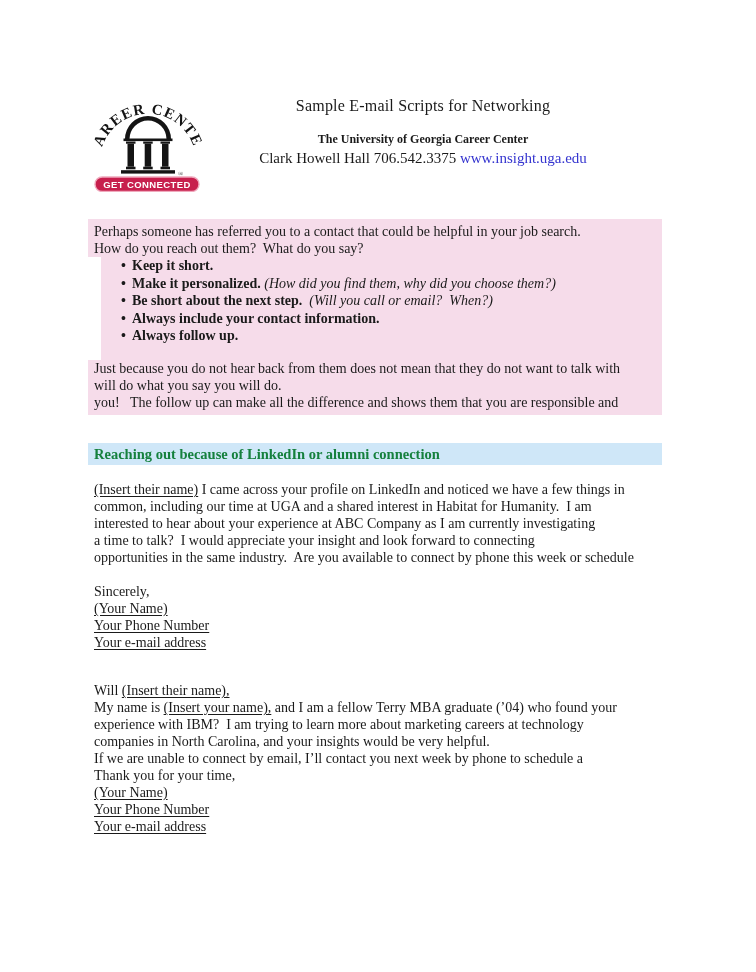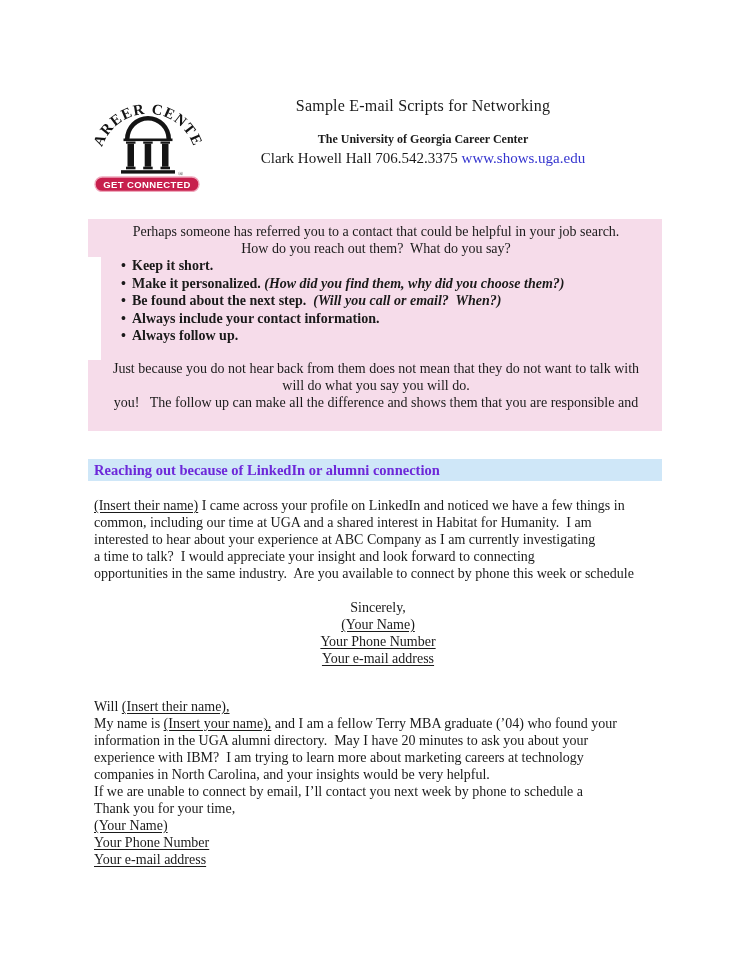--- a/index.html
+++ b/index.html
@@ -21,38 +21,38 @@
   }
   .doc-title { font-size: 16px; font-weight: normal; letter-spacing: 0.2px; }
   .doc-subtitle { font-size: 12px; font-weight: bold; margin-top: 17px; }
   .doc-address { font-size: 15px; margin-top: 3px; white-space: pre; }
   .doc-address a { color: #3434cf; text-decoration: none; }
   
   .content { position: absolute; left: 88px; top: 219px; width: 574px; font-size: 14px; line-height: 17px; }
   .line { white-space: pre; }
   .u { text-decoration: underline; text-underline-offset: 2px; }
   
-  .pink-para { background: var(--pink); padding-left: 6px; padding-right: 4px; text-align: center; }
+  .pink-para { background: var(--pink); padding-left: 6px; padding-right: 4px; }
   .pink-para.first { padding-top: 4px; }
-  .pink-para.last { padding-bottom: 20px; }
+  .pink-para.last { padding-bottom: 4px; }
   .pink-list { background: var(--pink); margin-left: 13px; padding: 0 4px 15px 6px; }
   .bullet-row { line-height: 17.6px; white-space: pre; }
   .bullet-row .dot { display: inline-block; width: 25px; padding-left: 14px; font-weight: bold; }
   .bullet-row .b { font-weight: bold; }
-  .bullet-row .bi { font-weight: bold; font-style: italic; margin-top: 23px; }
+  .bullet-row .bi { font-weight: normal; font-style: italic; margin-top: 23px; }
   
   .section-band {
     background: var(--blue); height: 22px; margin-top: 28px;
     font-weight: bold; font-size: 14.5px; line-height: 22px; padding-left: 6px;
-    color: #6d28d9;
+    color: #15803d;
   }
   
   .letter { margin-left: 6px; }
   .letter1-body { margin-top: 16px; }
-  .signoff { margin-top: 17px; text-align: center; }
+  .signoff { margin-top: 17px; }
   .letter2 { margin-top: 31px; }
 </style>
 </head>
 <body>
 
 <div class="page" style="--pink:#f6dcea; --blue:#cfe7f8;">
 
   <div class="logo">
     <svg viewBox="0 0 120 110" width="120" height="110">
       <defs>
@@ -81,34 +81,34 @@
       <g>
         <rect x="7" y="95" width="104" height="14.5" rx="7.2" fill="#c71f4d" stroke="#f0a9bd" stroke-width="1.4"></rect>
         <text x="59" y="105.8" text-anchor="middle" font-family="Liberation Sans, sans-serif" font-size="9.5" font-weight="bold" letter-spacing="0.4" fill="#ffffff">GET CONNECTED</text>
       </g>
     </svg>
   </div>
 
   <div class="header-text">
     <div class="doc-title">Sample E-mail Scripts for Networking</div>
     <div class="doc-subtitle">The University of Georgia Career Center</div>
-    <div class="doc-address"><span>Clark Howell Hall 706.542.3375 </span><a href="#">www.shows.uga.edu</a></div>
+    <div class="doc-address"><span>Clark Howell Hall 706.542.3375 </span><a href="#">www.insight.uga.edu</a></div>
   </div>
 
   <div class="content">
 
     <div>
       <div class="pink-para first">
         <div class="line">Perhaps someone has referred you to a contact that could be helpful in your job search.</div>
         <div class="line">How do you reach out them?  What do you say?</div>
       </div>
       <div class="pink-list">
         <div class="bullet-row"><span class="dot">•</span><span class="b">Keep it short.</span><span class="bi"></span></div>
         <div class="bullet-row"><span class="dot">•</span><span class="b">Make it personalized. </span><span class="bi">(How did you find them, why did you choose them?)</span></div>
-        <div class="bullet-row"><span class="dot">•</span><span class="b">Be found about the next step.  </span><span class="bi">(Will you call or email?  When?)</span></div>
+        <div class="bullet-row"><span class="dot">•</span><span class="b">Be short about the next step.  </span><span class="bi">(Will you call or email?  When?)</span></div>
         <div class="bullet-row"><span class="dot">•</span><span class="b">Always include your contact information.</span><span class="bi"></span></div>
         <div class="bullet-row"><span class="dot">•</span><span class="b">Always follow up.</span><span class="bi"></span></div>
       </div>
       <div class="pink-para last">
         <div class="line">Just because you do not hear back from them does not mean that they do not want to talk with</div>
         <div class="line">will do what you say you will do.</div>
         <div class="line">you!   The follow up can make all the difference and shows them that you are responsible and</div>
       </div>
     </div>
 
@@ -124,21 +124,20 @@
         <div class="line">Sincerely,</div>
         <div class="line"><span class="u">(Your Name)</span></div>
         <div class="line"><span class="u">Your Phone Number</span></div>
         <div class="line"><span class="u">Your e-mail address</span></div>
       </div>
     </div>
 
     <div class="letter letter2">
       <div class="line"><span>Will </span><span class="u">(Insert their name),</span></div>
       <div class="line"><span>My name is </span><span class="u">(Insert your name),</span><span> and I am a fellow Terry MBA graduate (’04) who found your</span></div>
-      <div class="line">information in the UGA alumni directory.  May I have 20 minutes to ask you about your</div>
       <div class="line">experience with IBM?  I am trying to learn more about marketing careers at technology</div>
       <div class="line">companies in North Carolina, and your insights would be very helpful.</div>
       <div class="line">If we are unable to connect by email, I’ll contact you next week by phone to schedule a</div>
       <div class="line">Thank you for your time,</div>
       <div class="line"><span class="u">(Your Name)</span></div>
       <div class="line"><span class="u">Your Phone Number</span></div>
       <div class="line"><span class="u">Your e-mail address</span></div>
     </div>
 
   </div>

